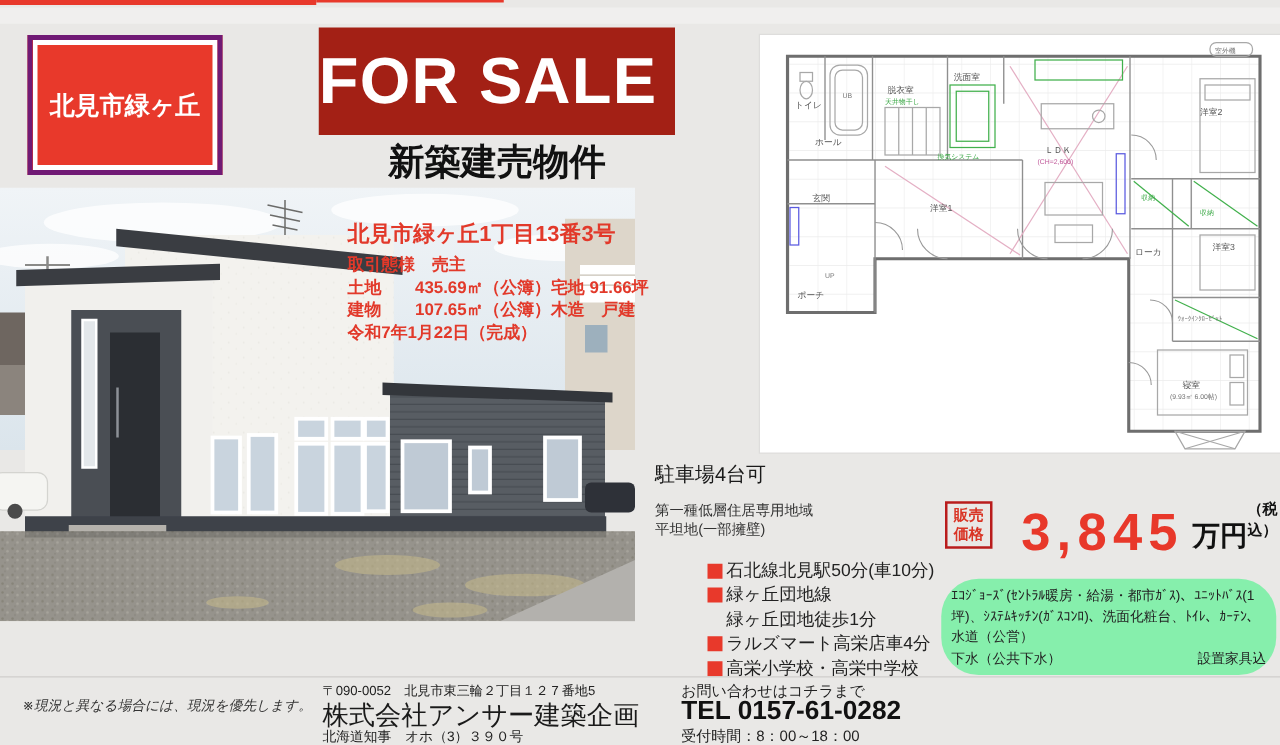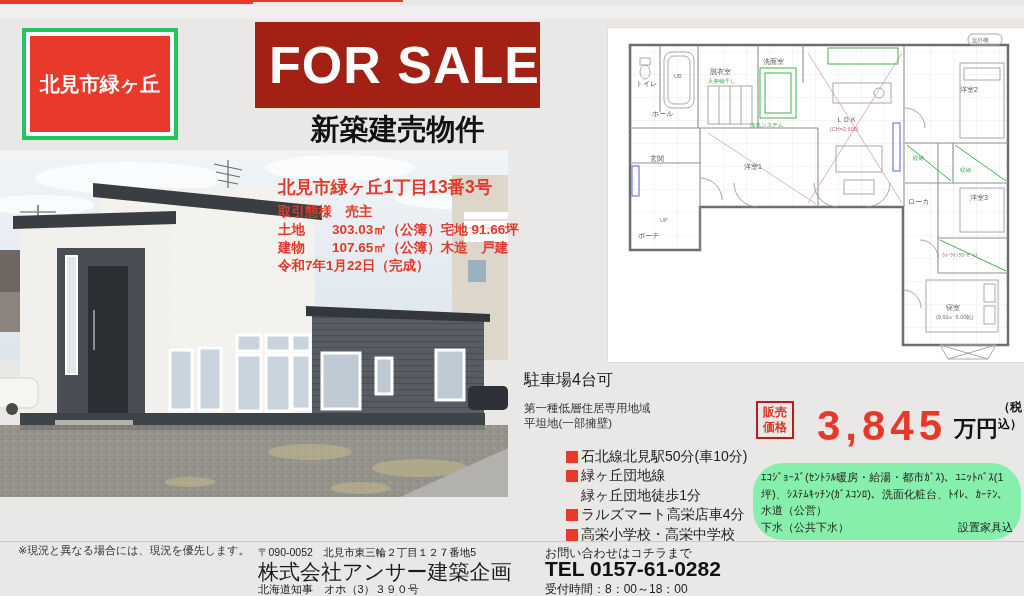--- a/index.html
+++ b/index.html
@@ -4,27 +4,27 @@
 <style>
   html,body{margin:0;padding:0;}
   body{width:1024px;height:596px;position:relative;overflow:hidden;background:#e9e8e6;
        font-family:"Liberation Sans","DejaVu Sans",sans-serif;-webkit-font-smoothing:antialiased;}
   .abs{position:absolute;}
   
   .top-strip1{left:0;top:0;width:253px;height:4px;background:#e8392b;}
   .top-strip2{left:253px;top:0;width:150px;height:2px;background:#e8392b;}
   .top-band{left:0;top:6px;width:1024px;height:13px;background:#f0efee;}
   
-  .badge{background:#e8392b;border:4px solid #22c55e;box-shadow:inset 0 0 0 4px #ffffff;
+  .badge{background:#e8392b;border:4px solid #701a75;box-shadow:inset 0 0 0 4px #ffffff;
          display:flex;align-items:center;justify-content:center;color:#ffffff;font-weight:bold;}
   .badge1{left:22px;top:28px;width:148px;height:104px;font-size:20px;}
   .badge2{left:22px;top:165px;width:148px;height:92px;font-size:20px;}
   
   .banner{left:255px;top:22px;width:285px;height:86px;background:#a32015;display:flex;
-          align-items:center;justify-content:flex-end;color:#fff;font-size:52px;font-weight:600;letter-spacing:1px;}
+          align-items:center;justify-content:flex-start;color:#fff;font-size:52px;font-weight:600;letter-spacing:1px;}
   .subtitle{left:255px;top:110px;width:285px;text-align:center;font-size:29px;font-weight:bold;color:#111;}
   
   .prop{left:278px;top:176px;width:250px;color:#e2392a;font-weight:bold;line-height:1.32;z-index:5;}
   .prop .addr{font-size:17.5px;margin-bottom:4px;}
   .prop .ln{font-size:13.5px;}
   
   .photo{left:0;top:150px;width:508px;height:347px;}
   
   .plan-card{left:608px;top:28px;width:416px;height:334px;background:#ffffff;box-shadow:0 0 0 1px #dedddc;}
   
@@ -41,21 +41,21 @@
   .price-amount{left:812px;top:402px;width:140px;text-align:center;font-size:42px;font-weight:bold;
                 color:#e8382a;letter-spacing:5px;}
   .price-tax{left:954px;top:399px;font-size:12px;color:#111;font-weight:bold;margin-left:44px;}
   .price-unit{left:954px;top:414px;font-size:22px;font-weight:bold;color:#111;}
   
   .equip{left:753px;top:463px;width:268px;height:77px;background:#86efac;box-sizing:border-box;
          padding:6px 8px;font-size:11px;color:#222;line-height:1.5;border-radius:30px;}
   .equip-bottom{display:flex;justify-content:space-between;}
   
   .divider{left:0;top:541px;width:1024px;height:1px;background:#cfcdcc;}
-  .disclaimer{left:18px;top:543px;font-size:11px;color:#333;}
+  .disclaimer{left:18px;top:557px;font-size:11px;color:#333;font-style:italic;}
   .postal{left:258px;top:546px;font-size:10.5px;color:#222;}
   .company{left:258px;top:558px;font-size:21px;color:#1a1a1a;text-align:center;}
   .license{left:258px;top:582px;font-size:11px;color:#222;}
   .contact-lead{left:545px;top:545px;font-size:12px;color:#222;}
   .contact-tel{left:545px;top:557px;font-size:21px;font-weight:600;color:#111;}
   .contact-hours{left:545px;top:581px;font-size:12px;color:#222;}
   
   .pl{font-size:7px;fill:#555;}
   .pl-sm{font-size:5.5px;fill:#777;}
   .pl-green{font-size:5.5px;fill:#3aa845;}
@@ -173,21 +173,21 @@
     <ellipse cx="360" cy="338" rx="30" ry="6"></ellipse>
         <ellipse cx="190" cy="332" rx="25" ry="5"></ellipse>
   </g>
   <polygon points="400,347 508,298 508,347" fill="#b3b1ad"></polygon>
 </svg>
 </div>
 
 <div class="abs prop">
   <div class="addr">北見市緑ヶ丘1丁目13番3号</div>
   <div class="ln">取引態様　売主</div>
-  <div class="ln">土地　　303.03㎡（公簿）宅地 91.66坪</div>
+  <div class="ln">土地　　435.69㎡（公簿）宅地 91.66坪</div>
   <div class="ln">建物　　107.65㎡（公簿）木造　戸建</div>
   <div class="ln">令和7年1月22日（完成）</div>
 </div>
 
 <div class="abs plan-card">
 <svg width="416" height="334" viewBox="0 0 416 334">
   <defs>
     <pattern id="grid" width="23" height="23" patternUnits="userSpaceOnUse">
       <rect width="23" height="23" fill="#ffffff"></rect>
       <path d="M23,0 H0 V23" fill="none" stroke="#ececec" stroke-width="1"></path>

